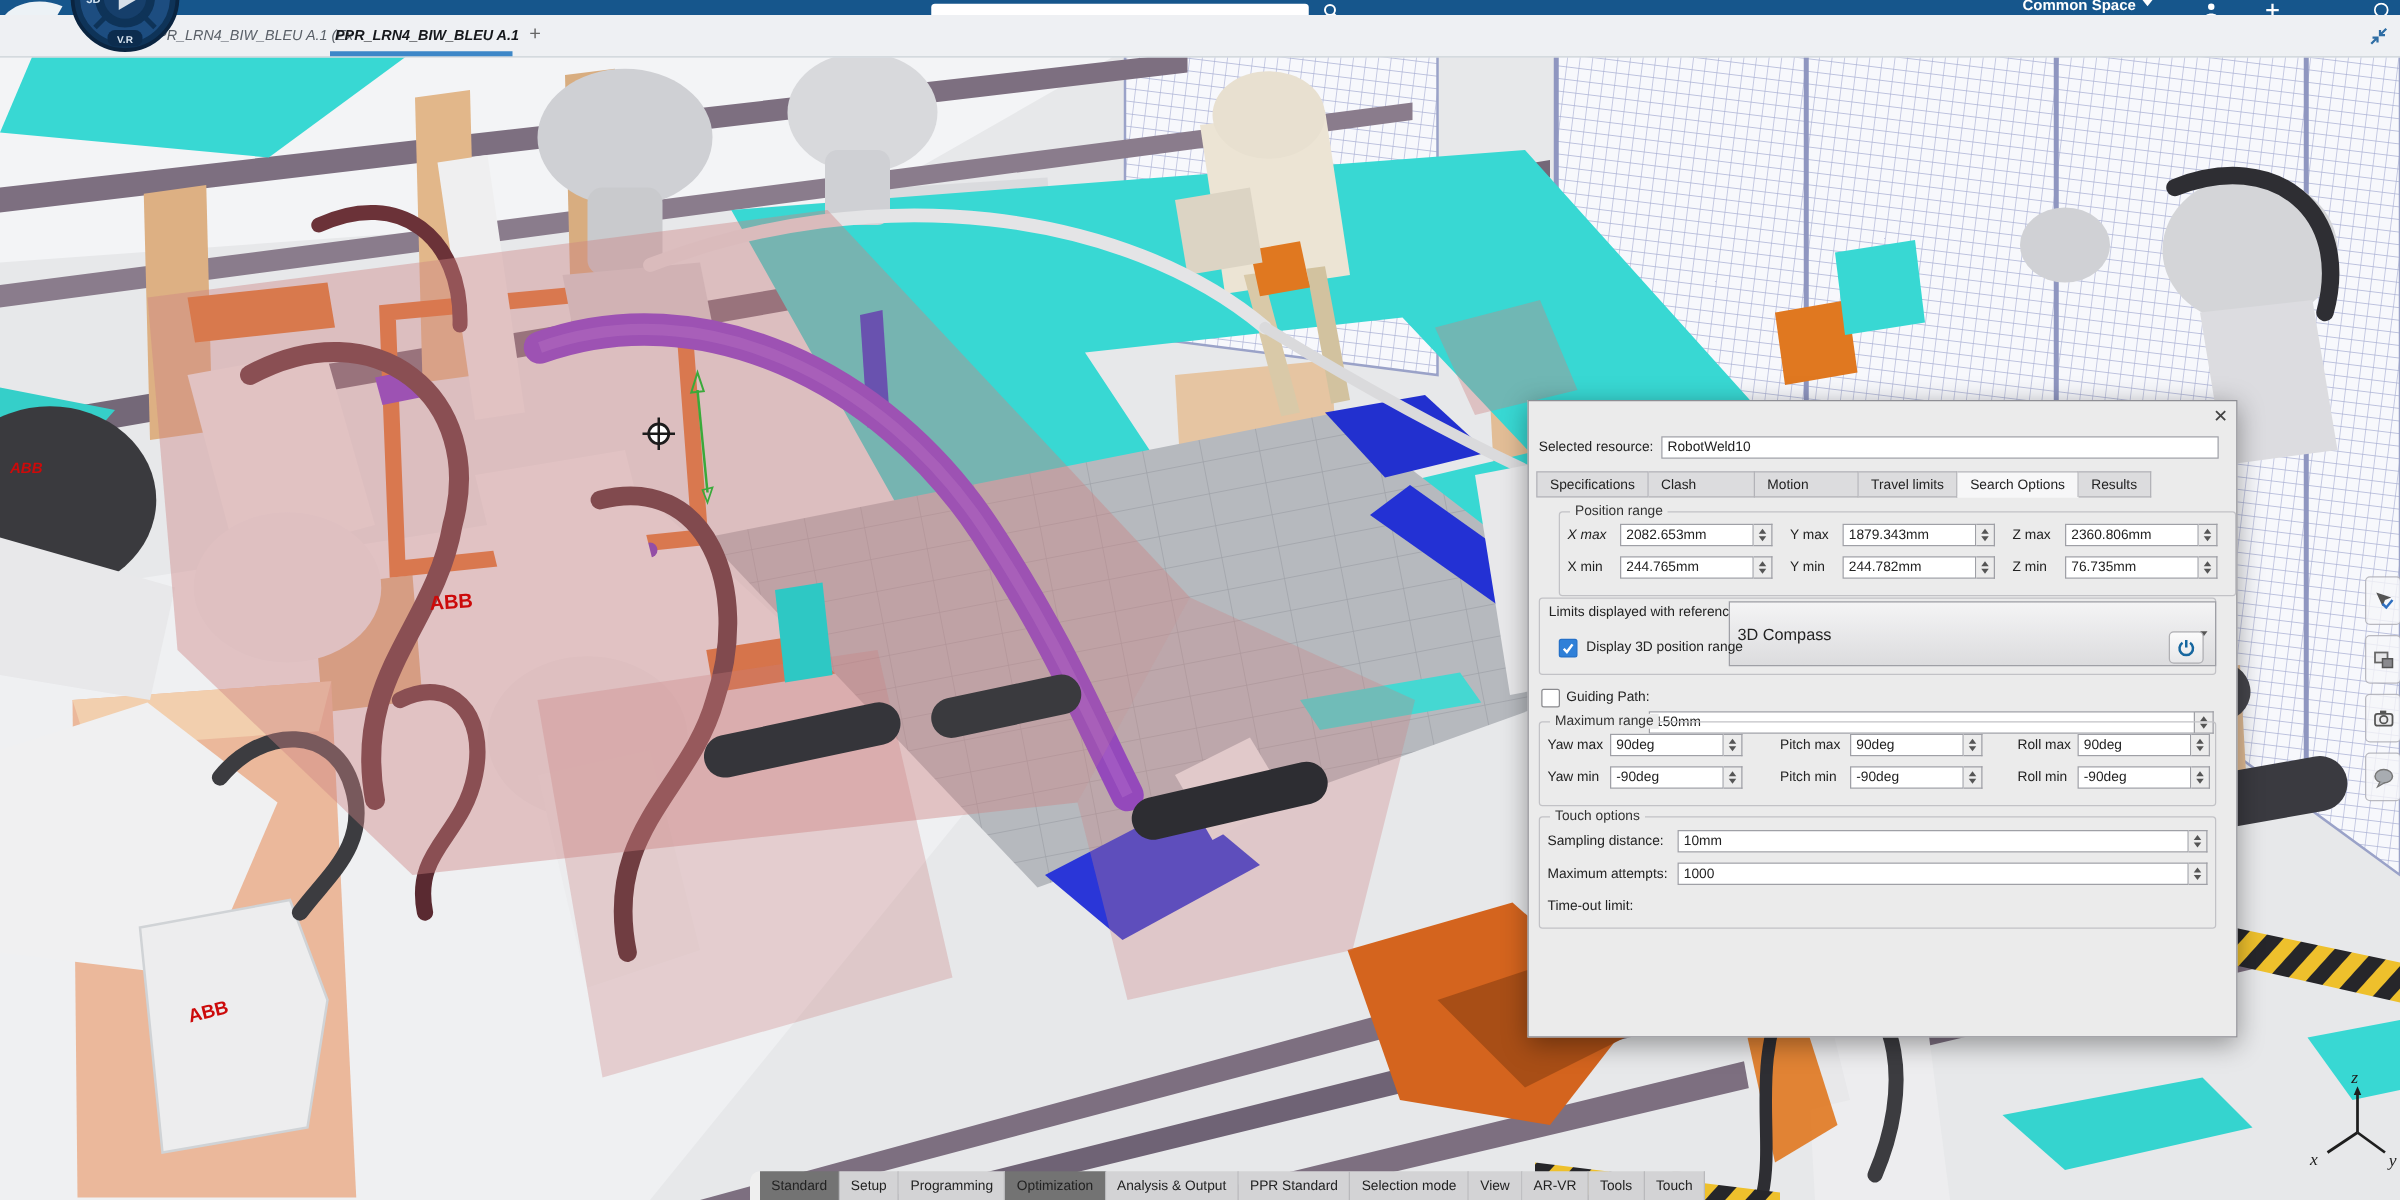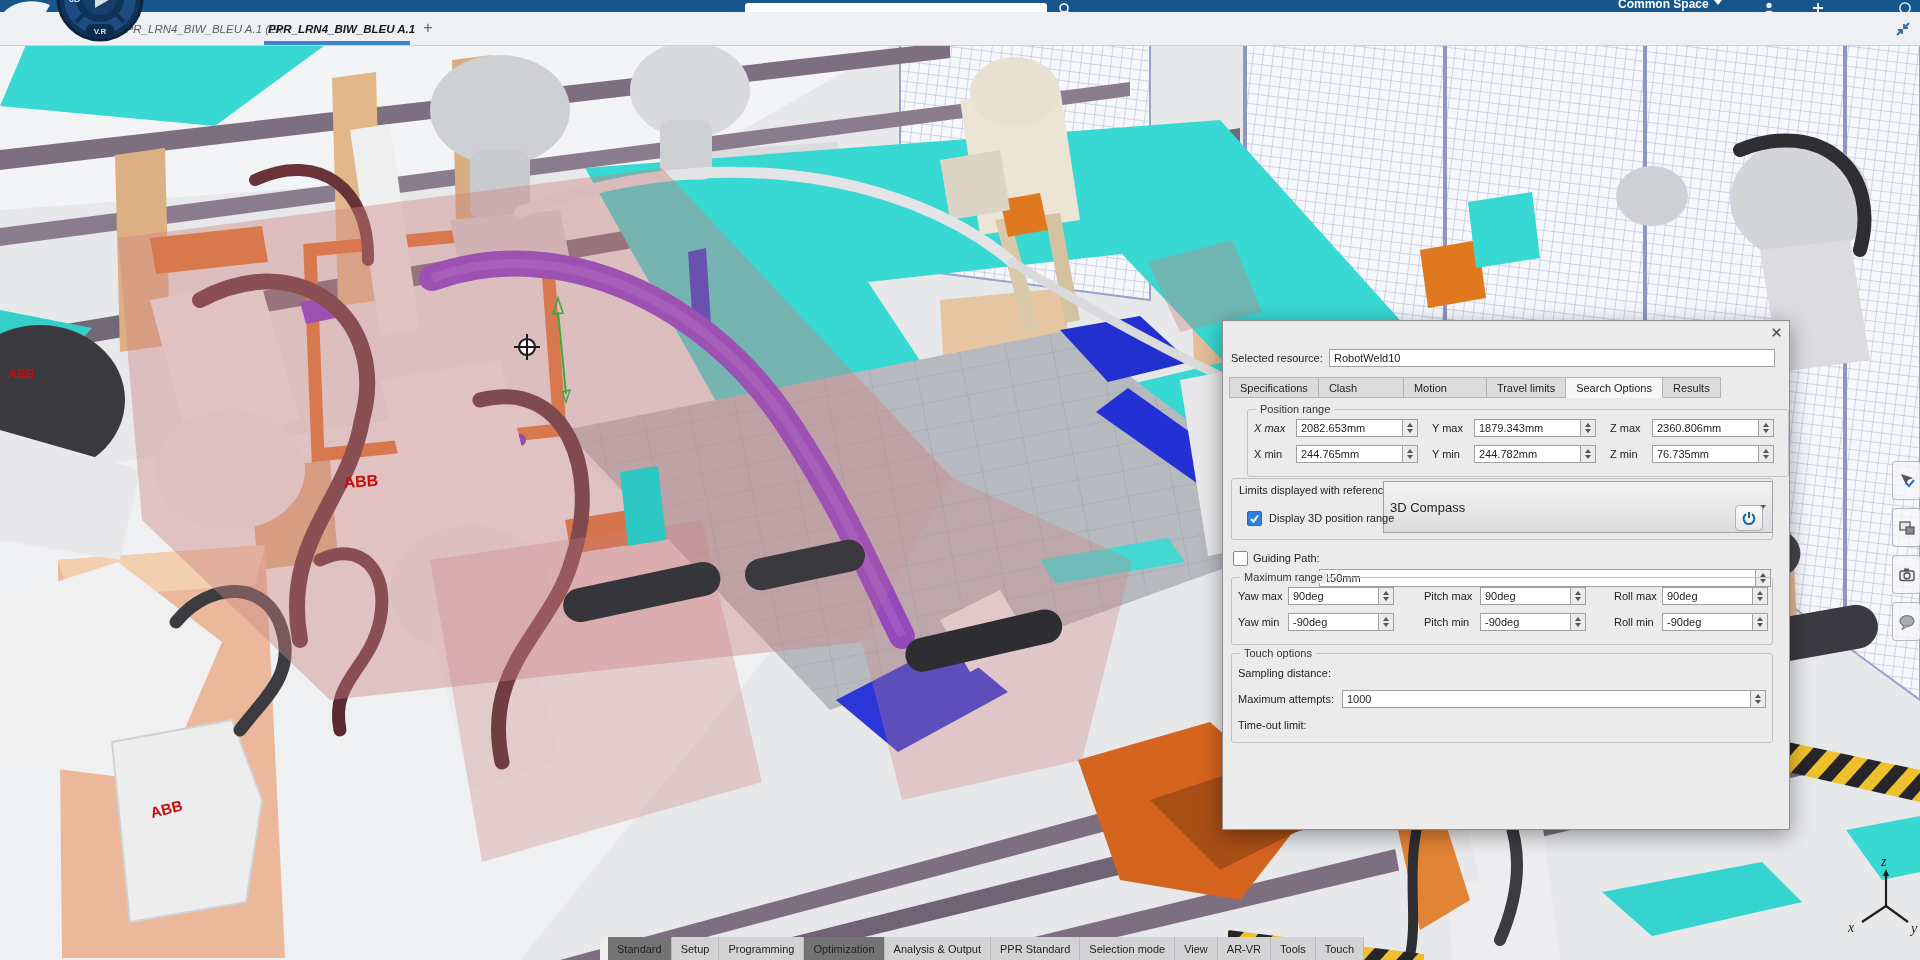--- a/index.html
+++ b/index.html
@@ -479,20 +479,27 @@
       <span class="spin">
           <i class="tri-u"></i>
           <i class="tri-d"></i>
         </span>
     </span>
   </div>
 
   <div class="grp" style="left:8px;top:332px;width:540px;height:88px;">
     <span class="lg">Touch options</span>
     <span class="lb" style="left:6px;top:13px;">Sampling distance:</span>
+    <span class="fi" style="left:110px;top:10px;width:424px;">
+      <input class="txt" value="10mm" style="">
+      <span class="spin">
+          <i class="tri-u"></i>
+          <i class="tri-d"></i>
+        </span>
+    </span>
     <span class="lb" style="left:6px;top:39px;">Maximum attempts:</span>
     <span class="fi" style="left:110px;top:36px;width:424px;">
       <input class="txt" value="1000" style="">
       <span class="spin">
           <i class="tri-u"></i>
           <i class="tri-d"></i>
         </span>
     </span>
     <span class="lb" style="left:6px;top:65px;">Time-out limit:</span>
   </div>

